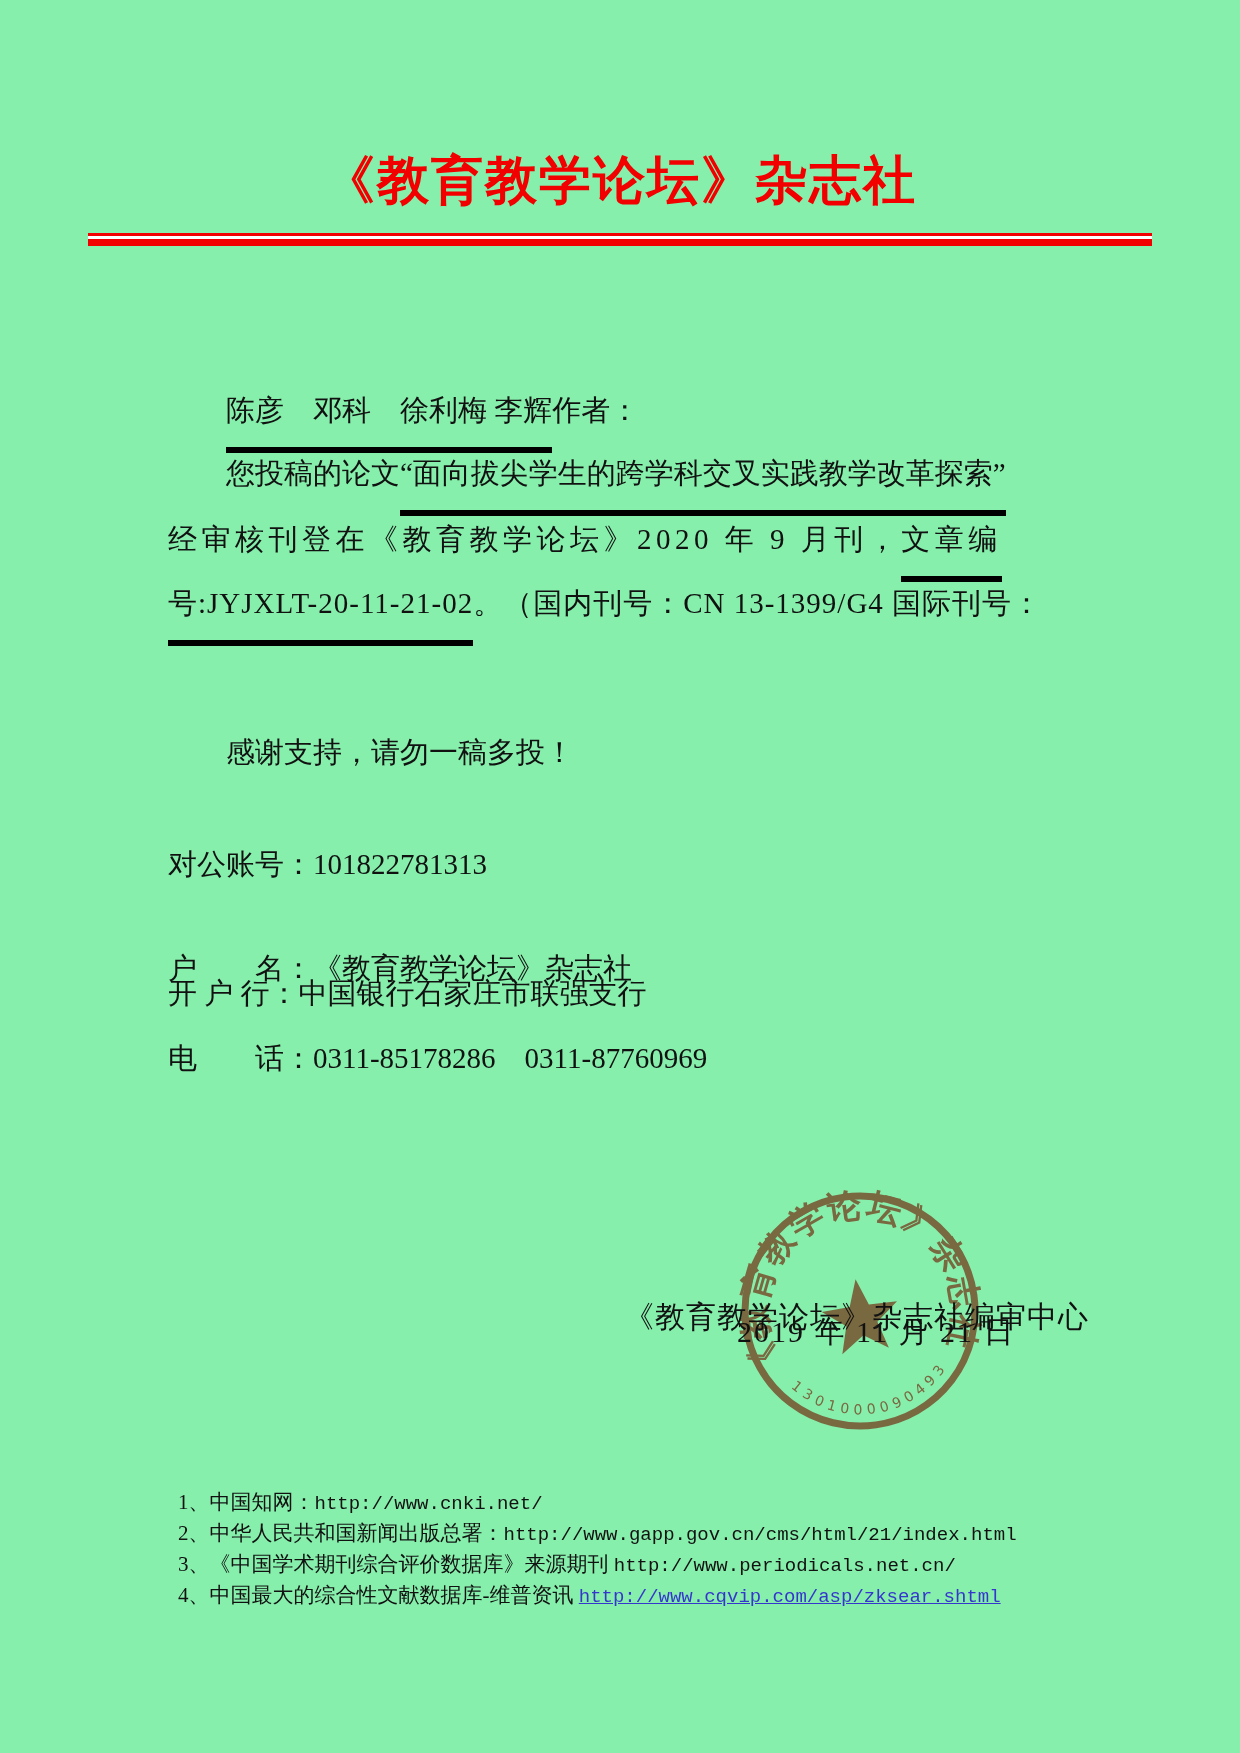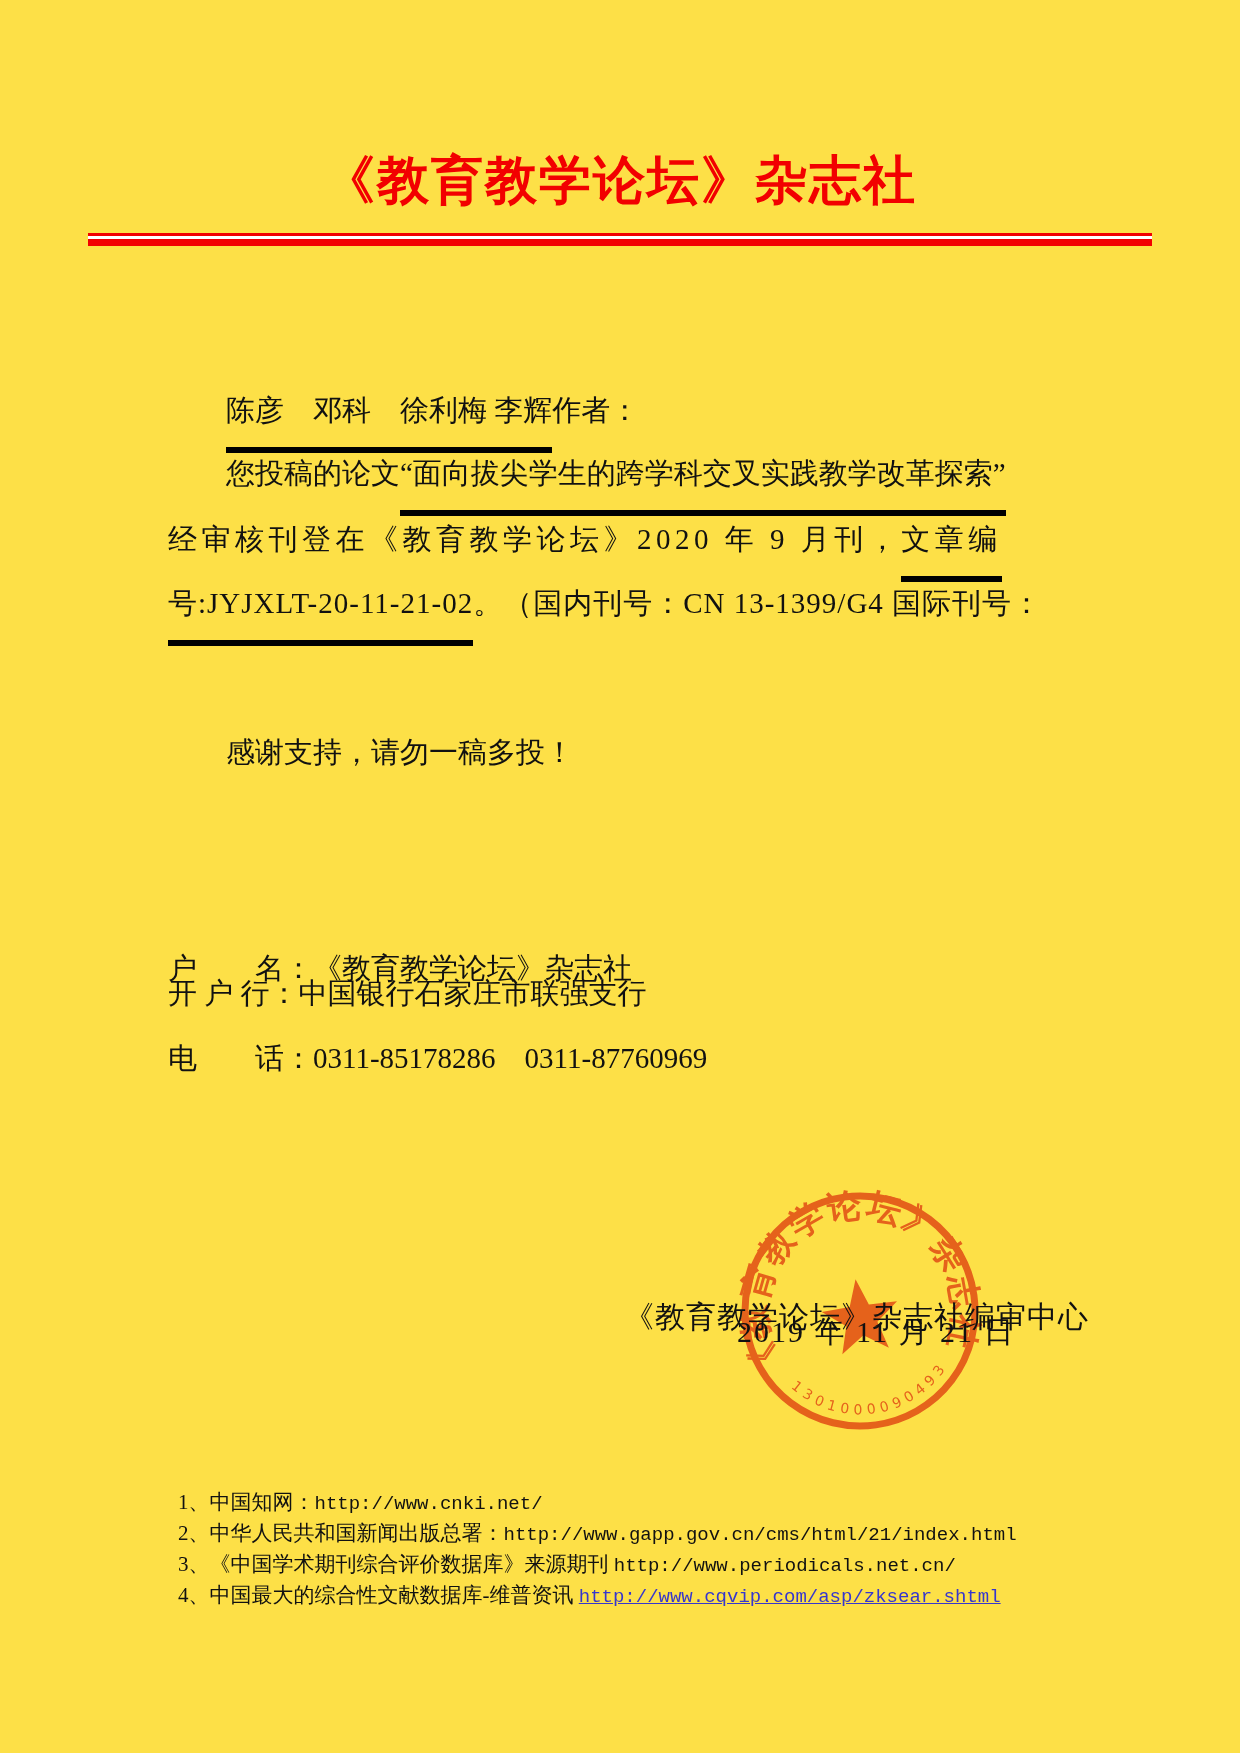--- a/index.html
+++ b/index.html
@@ -1,20 +1,20 @@
 <!DOCTYPE html>
 <html><head>
 <meta charset="utf-8">
 <style>
   html,body{margin:0;padding:0;background:#888;}
   .page{
     position:relative;
     width:1240px;height:1753px;
     margin:0 auto;
-    background:#fde047;
+    background:#86efac;
     font-family:"Liberation Serif","DejaVu Serif",serif;
     color:#111;
     overflow:hidden;
   }
   
   .org-title{
     position:absolute;top:146px;left:0;width:100%;
     text-align:center;
     font-size:52px;font-weight:bold;
     color:#F20000;letter-spacing:2px;
@@ -101,20 +101,23 @@
     <span>您投稿的论文</span><span class="u">“面向拔尖学生的跨学科交叉实践教学改革探索”</span>
   </div>
   <div class="bline l3">
     <span>经审核刊登在《教育教学论坛》2020 年 9 月刊，</span><span class="u">文章编</span>
   </div>
   <div class="bline l4">
     <span class="u">号:JYJXLT-20-11-21-02</span><span>。（国内刊号：CN 13-1399/G4 国际刊号：</span>
   </div>
   <div class="bline l6 indent">感谢支持，请勿一稿多投！</div>
 
+  <div class="acct-row a1">
+    <span>对公账号：</span><span>101822781313</span>
+  </div>
   <div class="acct-row a2">
     <span>户　　名：</span><span>《教育教学论坛》杂志社</span>
   </div>
   <div class="acct-row a3">
     <span>开 户 行：</span><span>中国银行石家庄市联强支行</span>
   </div>
   <div class="acct-row a4">
     <span>电　　话：</span><span>0311-85178286　0311-87760969</span>
   </div>
 

